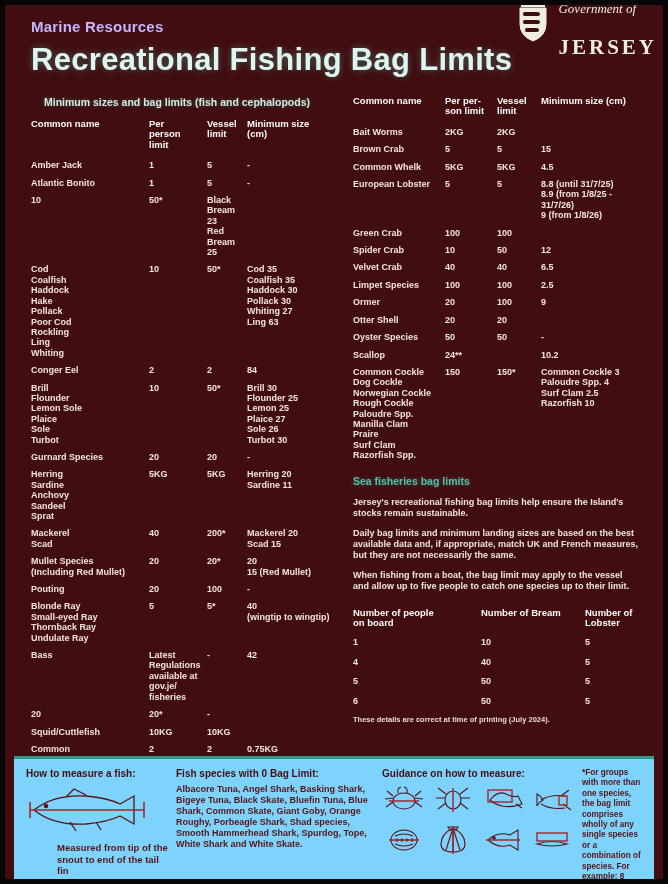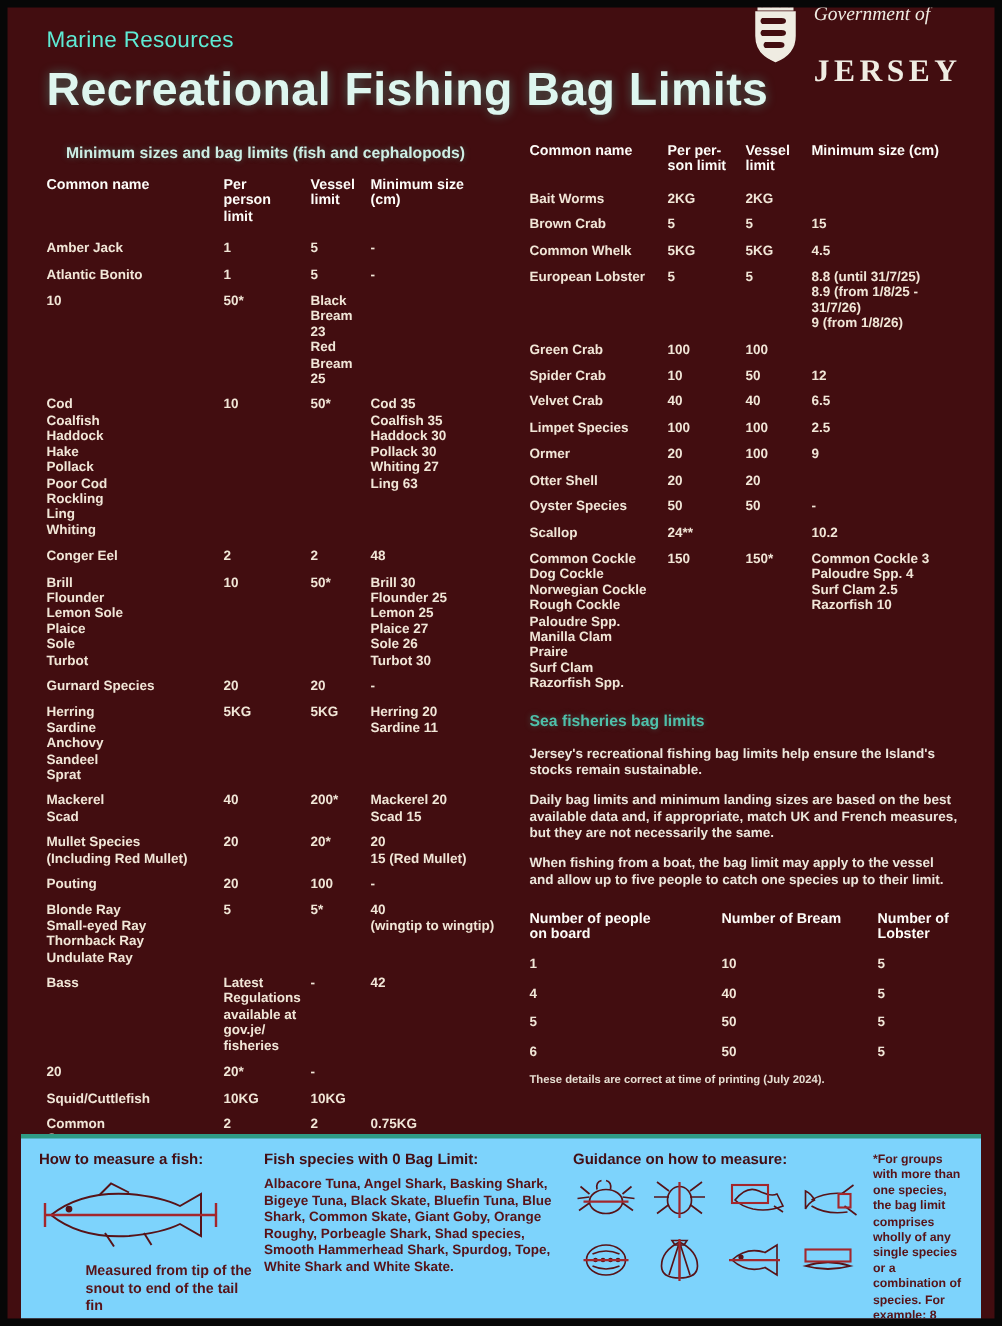--- a/index.html
+++ b/index.html
@@ -3,24 +3,24 @@
 <meta charset="utf-8">
 <style>
   html,body{margin:0;padding:0;background:#000;}
   .page{
     position:relative;width:668px;height:884px;box-sizing:border-box;
     background:#420d10;border:5px solid #070707;overflow:hidden;
     font-family:"Liberation Sans",sans-serif;
   }
   
   .header{padding:13px 24px 0 26px;position:relative;}
-  .eyebrow{color:#5eead4;font-size:15px;font-weight:normal;letter-spacing:.2px;}
+  .eyebrow{color:#c4b5fd;font-size:15px;font-weight:bold;letter-spacing:.2px;}
   .title{color:#def6ef;font-size:31px;font-weight:bold;margin-top:7px;
          text-shadow:0 0 7px rgba(80,200,175,.45);letter-spacing:.3px;}
-  .logo{position:absolute;top:-4px;right:22px;display:flex;align-items:flex-start;gap:7px;}
+  .logo{position:absolute;top:-4px;right:6px;display:flex;align-items:flex-start;gap:7px;}
   .logo-text{color:#efece2;}
   .logo-gov{font-family:"Liberation Serif",serif;font-size:13px;font-style:italic;}
   .logo-jersey{font-family:Liberation Serif, serif;font-size:21px;font-weight:bold;letter-spacing:3px;margin-top:18px;}
   
   .columns{display:flex;gap:16px;padding:18px 24px 0 26px;}
   .col-left{width:306px;flex:none;}
   .col-right{flex:1;min-width:0;}
   .section-heading{font-size:10.5px;font-weight:bold;color:#cdeee4;margin-bottom:11px;
                    text-shadow:0 0 4px rgba(80,200,175,.35);padding-left:13px;}
   
@@ -125,21 +125,21 @@
 Coalfish 35
 Haddock 30
 Pollack 30
 Whiting 27
 Ling 63</div>
           </div>
           <div class="trow tbody">
             <div class="tcell">Conger Eel</div>
             <div class="tcell">2</div>
             <div class="tcell">2</div>
-            <div class="tcell">48</div>
+            <div class="tcell">84</div>
           </div>
           <div class="trow tbody">
             <div class="tcell">Brill
 Flounder
 Lemon Sole
 Plaice
 Sole
 Turbot</div>
             <div class="tcell">10</div>
             <div class="tcell">50*</div>

